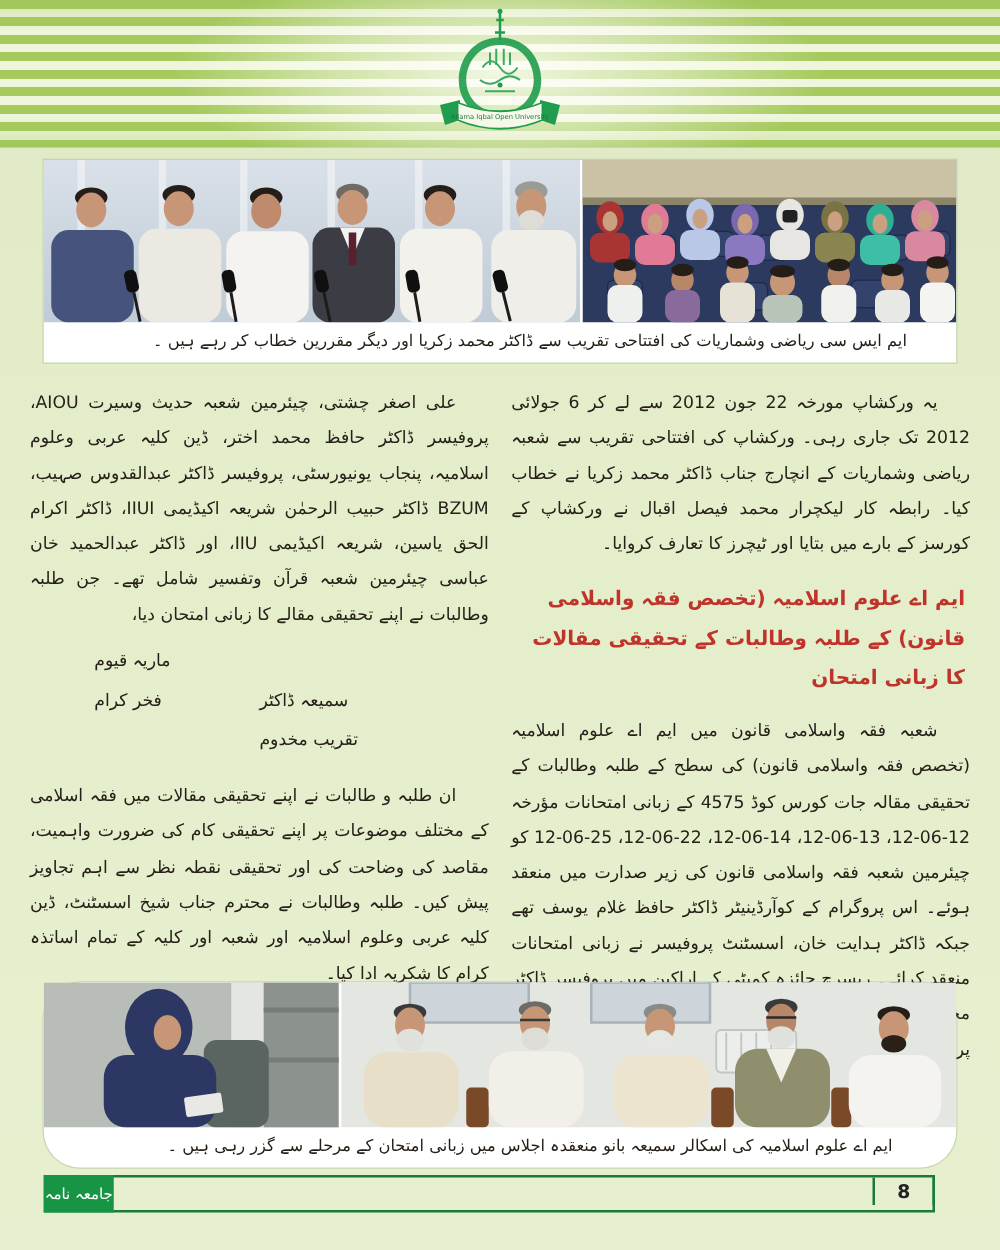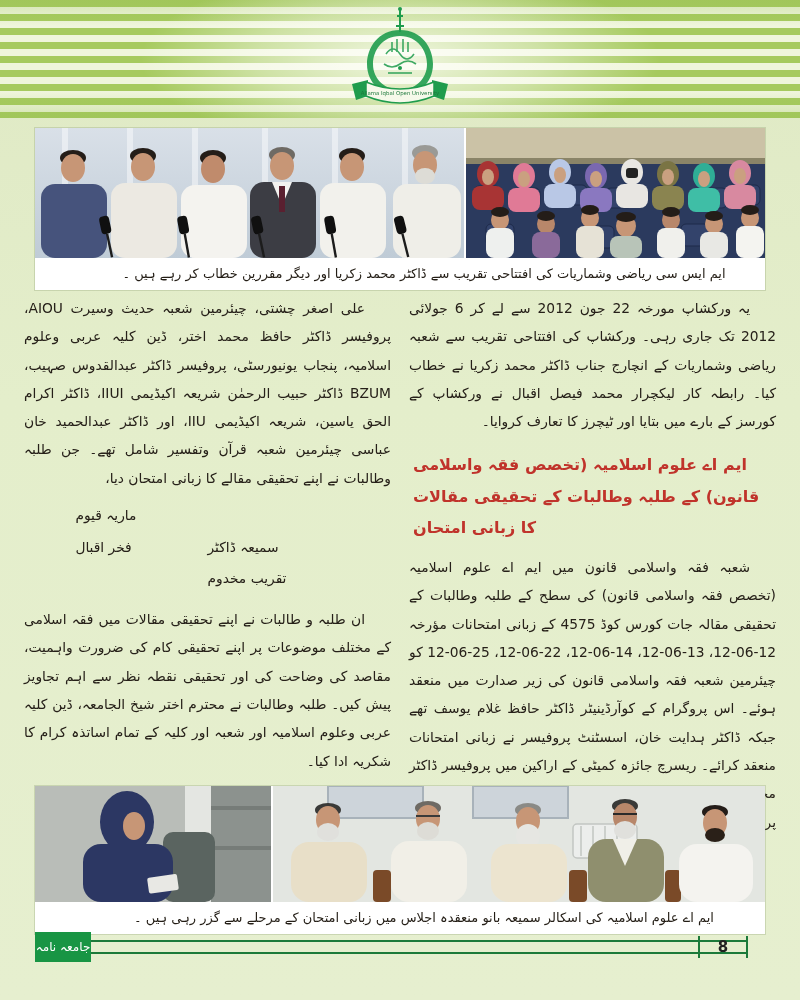--- a/index.html
+++ b/index.html
@@ -24,47 +24,47 @@
       linear-gradient(180deg, rgba(150,190,80,.30) 0%, rgba(255,255,255,0) 22%, rgba(255,255,255,0) 78%, rgba(150,190,80,.30) 100%),
       repeating-linear-gradient(180deg, var(--stripe-green) 0 7px, var(--stripe-light) 7px 14px);
   }
   .logo-wrap{position:absolute;left:50%;top:6px;transform:translateX(-50%);}
   
   .photo-frame{
     position:absolute;left:35px;width:730px;background:#ffffff;
     box-shadow:0 0 0 1px rgba(120,140,90,.25);
   }
   .photo-frame.top{top:128px;height:162px;}
-  .photo-frame.bottom{top:786px;height:148px;}
+  .photo-frame.bottom{top:786px;height:148px;border-radius:29px;}
   .photo-row{display:flex;gap:2px;}
   .photo-row svg{display:block;}
   .photo-caption{
     direction:rtl;text-align:center;color:#231d15;
     font-size:13px;line-height:31px;height:31px;white-space:nowrap;overflow:hidden;padding-left:48px;
   }
   
   .columns{
     position:absolute;top:294px;left:24px;width:752px;height:488px;
     display:flex;direction:rtl;gap:18px;color:#262019;
   }
   .col{flex:1 1 0;direction:rtl;text-align:justify;font-size:13.8px;line-height:2.05;}
-  .col p{margin:0 0 4px 0;text-indent:26px;}
+  .col p{margin:14px 0 4px 0;text-indent:26px;}
   .red-heading{
     margin:14px 4px 10px 4px;text-indent:0;
-    text-align:left;font-weight:bold;font-size:16px;line-height:1.95;
+    text-align:right;font-weight:bold;font-size:16px;line-height:1.95;
     color:var(--heading-red);
   }
   .names-grid{width:72%;margin:8px auto 10px auto;}
   .names-row{display:flex;direction:rtl;line-height:2.3;}
   .names-cell{flex:1 1 50%;text-align:left;}
   
   .footer-bar{
-    position:absolute;left:35px;top:940px;width:713px;height:14px;
+    position:absolute;left:35px;top:940px;width:713px;height:30px;
     box-sizing:border-box;border:2px solid #1c7a3a;background:#e6efcf;
-    display:flex;align-items:center;
+    display:flex;align-items:flex-start;
   }
   .footer-title{
     width:56px;margin:-2px 0 -2px -2px;background:var(--footer-green);
     color:#ffffff;font-size:12px;line-height:30px;text-align:center;
     direction:rtl;white-space:nowrap;
   }
   .footer-spacer{flex:1;}
   .page-number{
     width:46px;border-right:2px solid #1c7a3a;border-left:2px solid #1c7a3a;
     margin-right:-2px;
@@ -293,28 +293,28 @@
       <p>شعبہ فقہ واسلامی قانون میں ایم اے علوم اسلامیہ (تخصص فقہ واسلامی قانون) کی سطح کے طلبہ وطالبات کے تحقیقی مقالہ جات کورس کوڈ 4575 کے زبانی امتحانات مؤرخہ 12-06-12، 13-06-12، 14-06-12، 22-06-12، 25-06-12 کو چیئرمین شعبہ فقہ واسلامی قانون کی زیر صدارت میں منعقد ہوئے۔ اس پروگرام کے کوآرڈینیٹر ڈاکٹر حافظ غلام یوسف تھے جبکہ ڈاکٹر ہدایت خان، اسسٹنٹ پروفیسر نے زبانی امتحانات منعقد کرائے۔ ریسرچ جائزہ کمیٹی کے اراکین میں پروفیسر ڈاکٹر محمد باقر خان خاکوانی، ڈین کلیہ عربی وعلوم اسلامیہ AIOU، پروفیسر ڈاکٹر</p>
     </div>
     <div class="col">
       <p>علی اصغر چشتی، چیئرمین شعبہ حدیث وسیرت AIOU، پروفیسر ڈاکٹر حافظ محمد اختر، ڈین کلیہ عربی وعلوم اسلامیہ، پنجاب یونیورسٹی، پروفیسر ڈاکٹر عبدالقدوس صہیب، BZUM ڈاکٹر حبیب الرحمٰن شریعہ اکیڈیمی IIUI، ڈاکٹر اکرام الحق یاسین، شریعہ اکیڈیمی IIU، اور ڈاکٹر عبدالحمید خان عباسی چیئرمین شعبہ قرآن وتفسیر شامل تھے۔ جن طلبہ وطالبات نے اپنے تحقیقی مقالے کا زبانی امتحان دیا،</p>
       <div class="names-grid">
         <div class="names-row">
           <span class="names-cell">ماریہ قیوم</span>
         </div>
         <div class="names-row">
           <span class="names-cell">سمیعہ ڈاکٹر</span>
-          <span class="names-cell">فخر اقبال</span>
+          <span class="names-cell">فخر کرام</span>
         </div>
         <div class="names-row">
           <span class="names-cell">تقریب مخدوم</span>
           <span class="names-cell"></span>
         </div>
       </div>
-      <p>ان طلبہ و طالبات نے اپنے تحقیقی مقالات میں فقہ اسلامی کے مختلف موضوعات پر اپنے تحقیقی کام کی ضرورت واہمیت، مقاصد کی وضاحت کی اور تحقیقی نقطہ نظر سے اہم تجاویز پیش کیں۔ طلبہ وطالبات نے محترم اختر شیخ الجامعہ، ڈین کلیہ عربی وعلوم اسلامیہ اور شعبہ اور کلیہ کے تمام اساتذہ کرام کا شکریہ ادا کیا۔</p>
+      <p>ان طلبہ و طالبات نے اپنے تحقیقی مقالات میں فقہ اسلامی کے مختلف موضوعات پر اپنے تحقیقی کام کی ضرورت واہمیت، مقاصد کی وضاحت کی اور تحقیقی نقطہ نظر سے اہم تجاویز پیش کیں۔ طلبہ وطالبات نے محترم جناب شیخ اسسٹنٹ، ڈین کلیہ عربی وعلوم اسلامیہ اور شعبہ اور کلیہ کے تمام اساتذہ کرام کا شکریہ ادا کیا۔</p>
     </div>
   </div>
 
   <div class="photo-frame bottom">
     <div class="photo-row">
 
       <svg width="236" height="116" viewBox="0 0 236 116" preserveAspectRatio="none">
         <rect width="236" height="116" fill="#b9bdb8"></rect>
         <rect x="150" y="0" width="26" height="116" fill="#e4e6e2"></rect>
         <rect x="176" y="0" width="60" height="116" fill="#8c928e"></rect>

